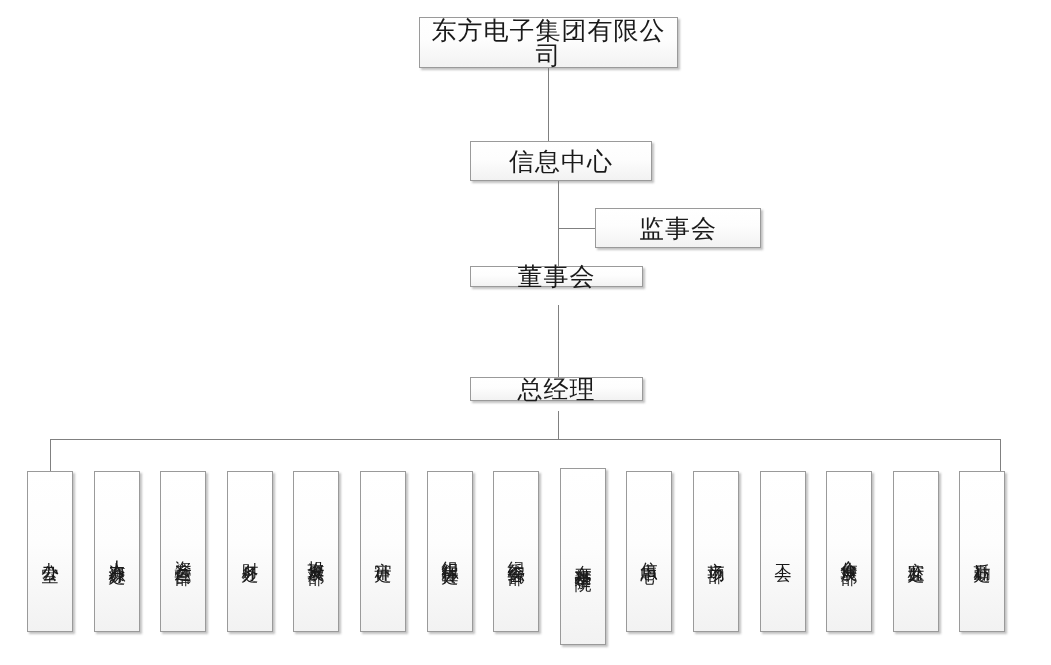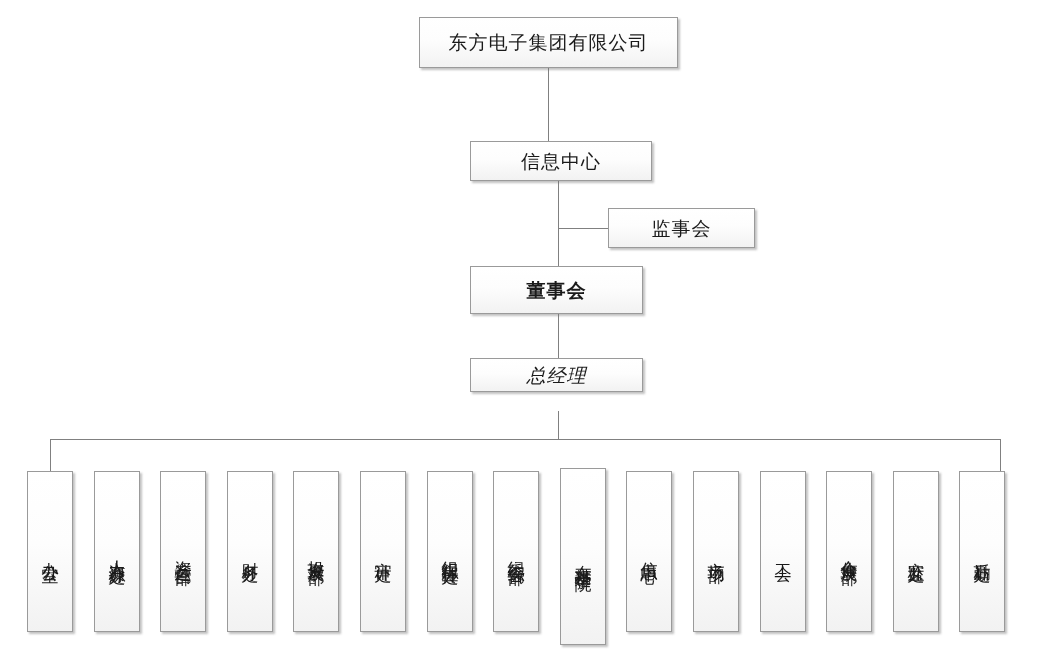--- a/index.html
+++ b/index.html
@@ -37,21 +37,21 @@
     box-shadow: 2px 2px 2px rgba(120,120,120,0.45);
     display: flex;
     align-items: center;
     justify-content: center;
     text-align: center;
     color: #1a1a1a;
   }
 
   
   .node.h-node {
-    font-size: 19px;
+    font-size: 25px;
     letter-spacing: 1px;
     line-height: 1;
   }
 
   
   .node.v-node {
     font-size: 17px;
     line-height: 1.12;
   }
   .node.v-node .vtext {
@@ -83,29 +83,29 @@
   <div class="line v" style="left:1000px; top:439px; height:32px;"></div>
 
   <div class="node h-node" style="left:419px; top:17px; width:259px; height:51px;">
     <span>东方电子集团有限公司</span>
   </div>
 
   <div class="node h-node" style="left:470px; top:141px; width:182px; height:40px;">
     <span>信息中心</span>
   </div>
 
-  <div class="node h-node" style="left:608px; top:208px; width:147px; height:40px;">
+  <div class="node h-node" style="left:595px; top:208px; width:166px; height:40px;">
     <span>监事会</span>
   </div>
 
-  <div class="node h-node" style="left:470px; top:266px; width:173px; height:48px;font-weight:bold;">
+  <div class="node h-node" style="left:470px; top:266px; width:173px; height:21px;">
     <span>董事会</span>
   </div>
 
-  <div class="node h-node" style="left:470px; top:358px; width:173px; height:34px;font-style:italic;">
+  <div class="node h-node" style="left:470px; top:377px; width:173px; height:24px;">
     <span>总经理</span>
   </div>
 
   <div id="dept-row">
       <div class="node v-node" style="left: 27px; top: 471px; width: 46px; height: 161px;">
         <span class="vtext">办公室</span>
       </div>
       <div class="node v-node" style="left: 94px; top: 471px; width: 46px; height: 161px;">
         <span class="vtext">人力资源处</span>
       </div>

